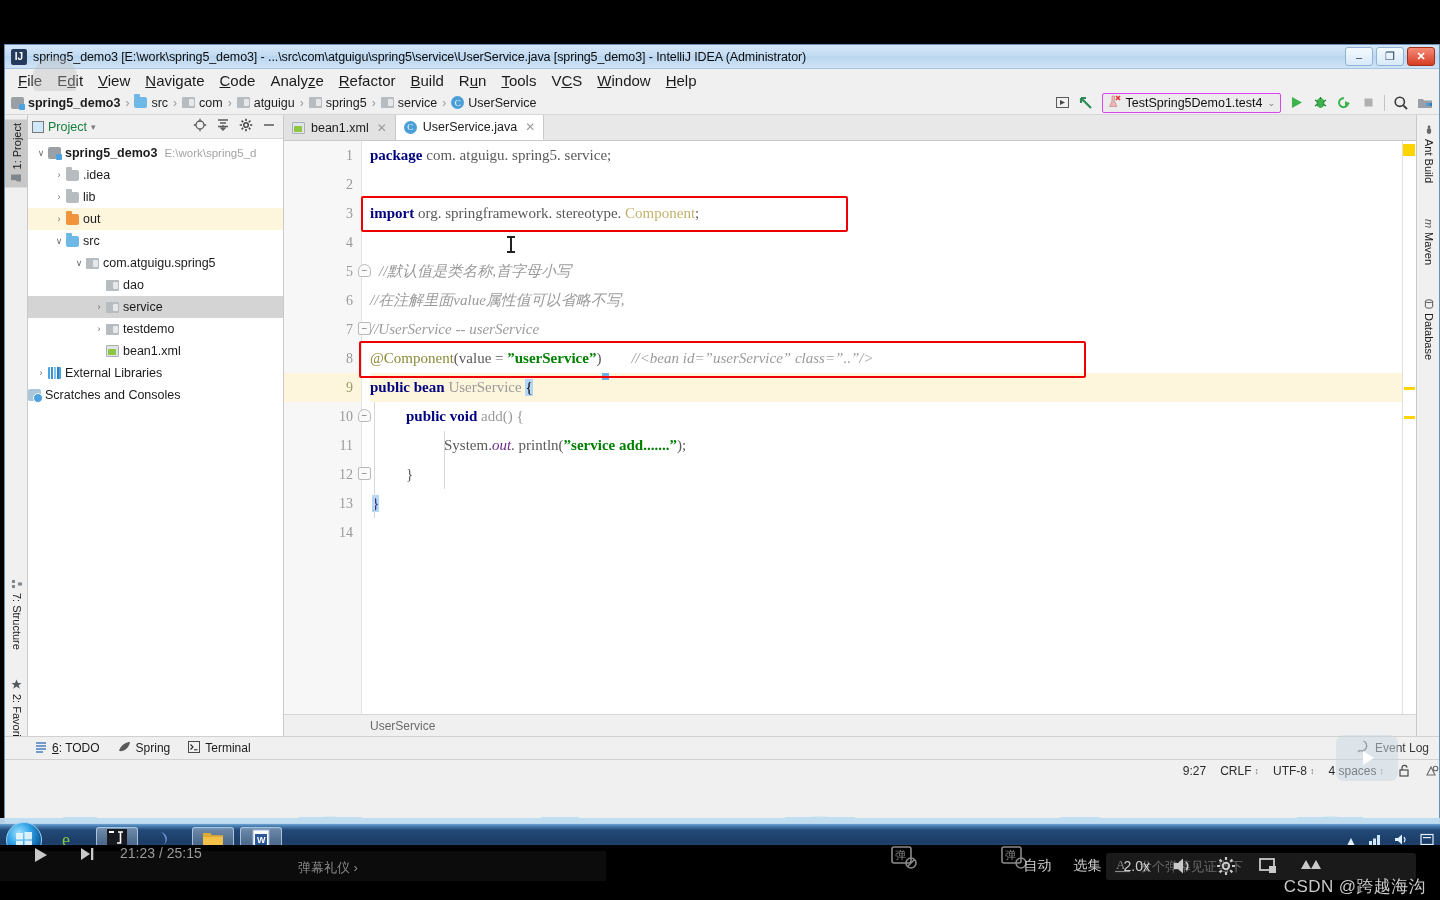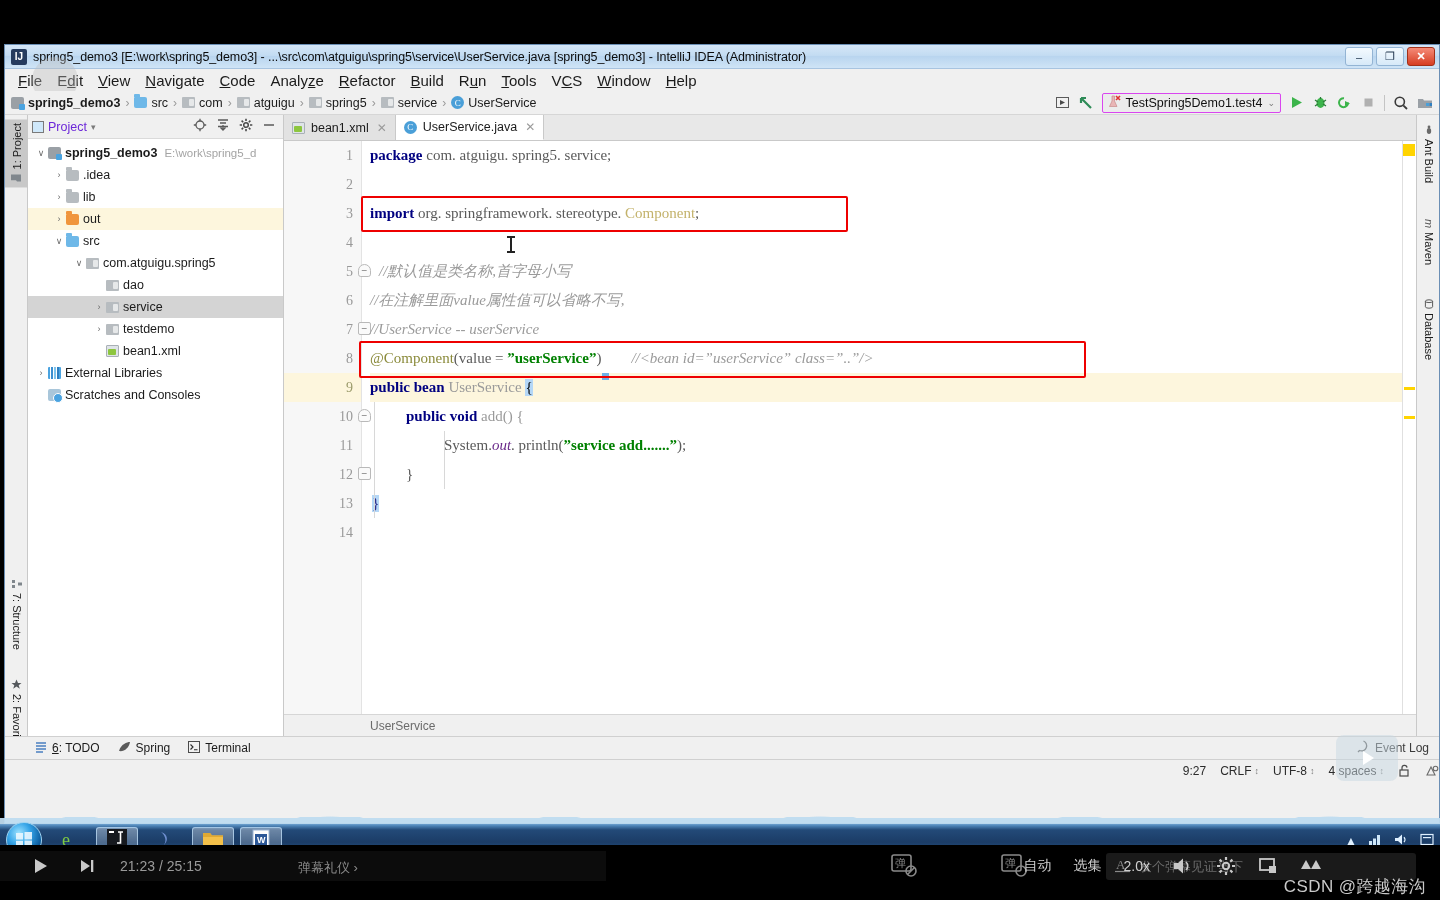--- a/index.html
+++ b/index.html
@@ -129,21 +129,21 @@
 
   
   .project-pane {
     width: 256px; background:#fff; border-right:1px solid #c9c9c9;
     display:flex; flex-direction:column;
   }
   .pp-header {
     height: 24px; background:#f0f0f0; display:flex; align-items:center;
     padding: 0 4px; border-bottom:1px solid #dadada; gap:4px;
   }
-  .pp-title { font-size:12.5px; color:#6d28d9; }
+  .pp-title { font-size:12.5px; color:#15803d; }
   .pp-sq { width:12px;height:12px;border:1px solid #7a7a7a;background:#cfe8fa;}
   .pp-hdr-icons { margin-left:auto; display:flex; align-items:center; gap:9px; padding-right:3px; }
   .tree { flex:1; overflow:hidden; padding-top:3px; font-size:12.5px; color:#1b1b1b; }
   .trow { height:22px; display:flex; align-items:center; white-space:nowrap; }
   .trow.sel { background:#d4d4d4; }
   .trow.hl { background:#fdf6dd; }
   .arrow { width:14px; text-align:center; color:#6a6a6a; font-size:9px; }
   .trow .lbl { margin-left:4px; }
   .trow .dim { color:#a4a4a4; margin-left:7px; font-size:11.5px; }
   .ico-xml{
@@ -286,21 +286,21 @@
   .tb-app.flat{ border-color:transparent; background:transparent; }
   .tray {
     position:absolute; right:6px; display:flex; align-items:center; gap:11px;
     color:#dff0ff; font-size:12px;
   }
 
   
   .player {
     position:absolute; left:0; top:845px; width:1440px; height:55px; background:#000;
   }
-  .pl-row { position:absolute; left:0; top:0; width:1332px; height:42px; display:flex; align-items:center; }
+  .pl-row { position:absolute; left:0; top:0; width:1332px; height:42px; display:flex; align-items:flex-start; }
   .pl-btn { display:flex;align-items:center;justify-content:center; color:#cfcfcf; }
   .pl-time { color:#9a9a9a; font-size:14px; font-family:"Liberation Sans",sans-serif; }
   .danmu-box{
     position:absolute; left:1106px; top:8px; width:310px; height:27px;
     background:#1a1a1a; border-radius:3px; display:flex; align-items:center; padding:0 8px; gap:8px;
   }
   .danmu-ph { color:#6a6a6a; font-size:13px; }
   .danmu-left{
     position:absolute; left:0; top:6px; width:606px; height:30px; background:#0c0c0c;
   }
@@ -595,21 +595,21 @@
             <span class="lbl">bean1.xml</span>
           </div>
 
 
           <div class="trow" style="padding-left:6px">
             <span class="arrow">›</span>
             <span class="ico-lib"></span>
             <span class="lbl">External Libraries</span>
           </div>
 
-          <div class="trow" style="padding-left:20px">
+          <div class="trow" style="">
             <span class="ico-scratch"></span>
             <span class="lbl">Scratches and Consoles</span>
           </div>
         </div>
       </div>
 
       <div class="editor-col">
 
         <div class="tabbar">
           <div class="etab">

